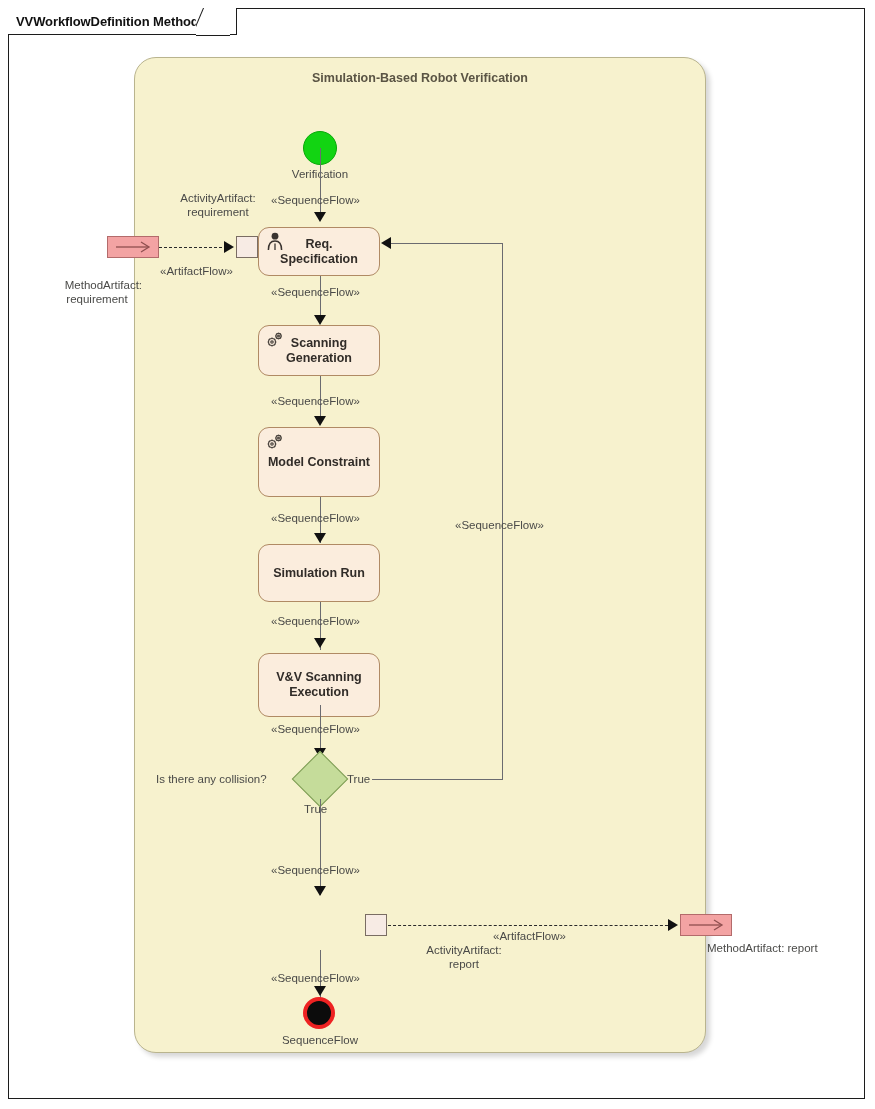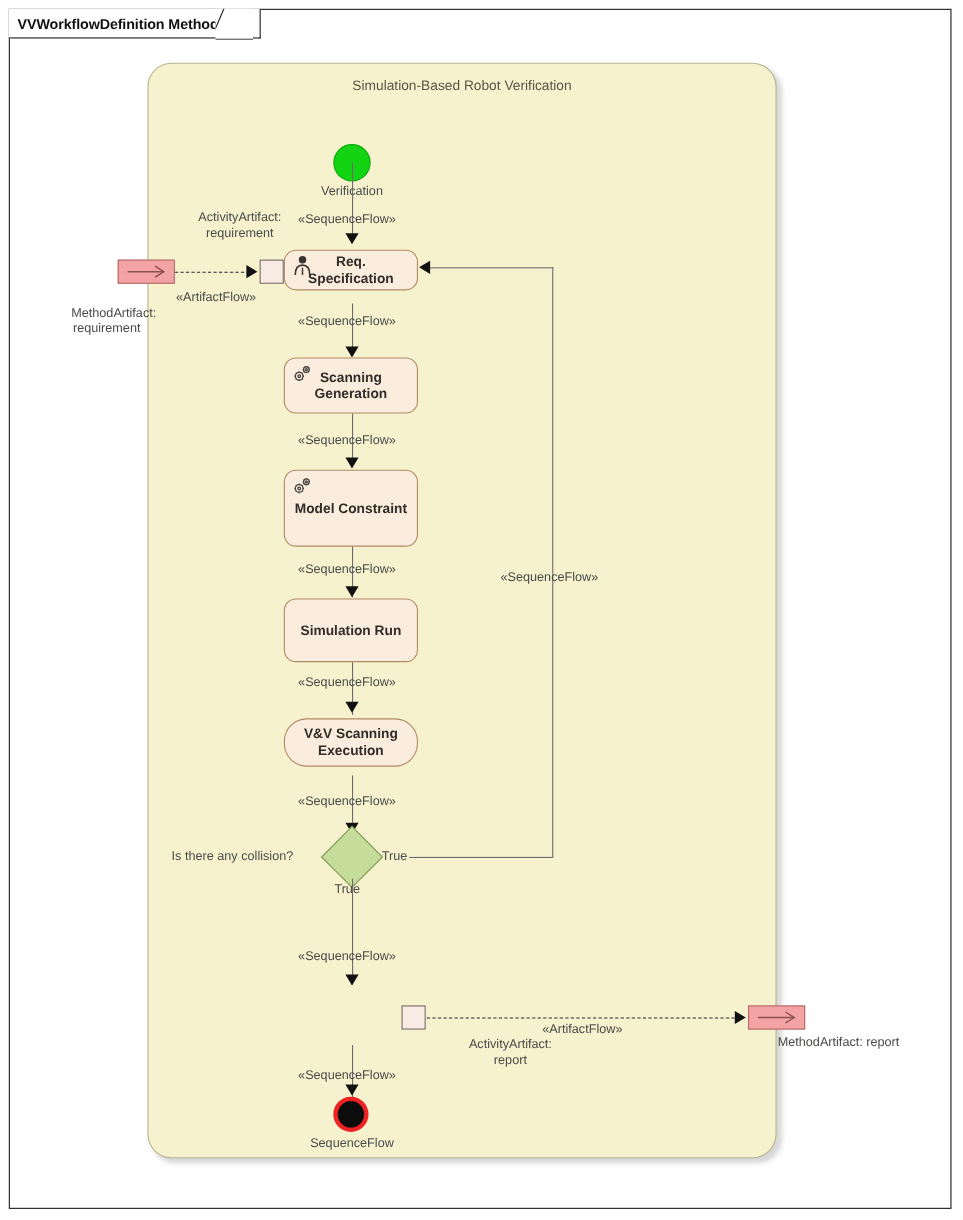--- a/index.html
+++ b/index.html
@@ -84,21 +84,21 @@
     box-sizing: border-box;
     box-shadow: 4px 4px 5px rgba(0,0,0,0.16);
   }
   #activity-title {
     position: absolute;
     left: 0;
     top: 13px;
     width: 100%;
     text-align: center;
     font-size: 12.5px;
-    font-weight: normal;
+    font-weight: bold;
     color: #5a5444;
   }
 
   
   .node {
     position: absolute;
     box-sizing: border-box;
     background: #fbeddd;
     border: 1px solid #b08a64;
     border-radius: 11px;
@@ -246,21 +246,21 @@
     <div id="activity-title">Simulation-Based Robot Verification</div>
   </div>
 
   <div id="start-node"></div>
   <div class="lbl lbl-c" style="left:255px; top:167px; width:130px;">Verification</div>
 
   <div class="vline" style="left:320px; top:148px; height:72px;"></div>
   <div class="arrow-down" style="left:314px; top:212px;"></div>
   <div class="lbl" style="left:271px; top:193px;">«SequenceFlow»</div>
 
-  <div class="node" style="left:258px; top:227px; width:122px; height:37px;">
+  <div class="node" style="left:258px; top:227px; width:122px; height:49px;">
     <span class="node-icon">
       <svg width="20" height="20" viewBox="0 0 20 20">
         <circle cx="10" cy="4.2" r="3.4" fill="#3a3430"></circle>
         <path d="M3.4 18 C3.4 11.4 6.3 9 10 9 C13.7 9 16.6 11.4 16.6 18" fill="none" stroke="#3a3430" stroke-width="1.5"></path>
         <line x1="10" y1="11.5" x2="10" y2="18" stroke="#3a3430" stroke-width="1.3"></line>
       </svg>
     </span>
     <span>Req. Specification</span>
   </div>
 
@@ -337,21 +337,21 @@
   <div class="lbl" style="left:271px; top:511px;">«SequenceFlow»</div>
 
   <div class="node" style="left:258px; top:544px; width:122px; height:58px;">
     <span>Simulation Run</span>
   </div>
 
   <div class="vline" style="left:320px; top:602px; height:48px;"></div>
   <div class="arrow-down" style="left:314px; top:638px;"></div>
   <div class="lbl" style="left:271px; top:614px;">«SequenceFlow»</div>
 
-  <div class="node" style="left:258px; top:653px; width:122px; height:44px;border-radius:21px;">
+  <div class="node" style="left:258px; top:653px; width:122px; height:64px;">
     <span style="white-space:pre-line;">V&amp;V Scanning
 Execution</span>
   </div>
 
   <div class="vline" style="left:320px; top:705px; height:50px;"></div>
   <div class="arrow-down" style="left:314px; top:748px;"></div>
   <div class="lbl" style="left:271px; top:722px;">«SequenceFlow»</div>
 
   <div id="decision-node"></div>
   <div class="lbl" style="left:156px; top:772px;">Is there any collision?</div>

